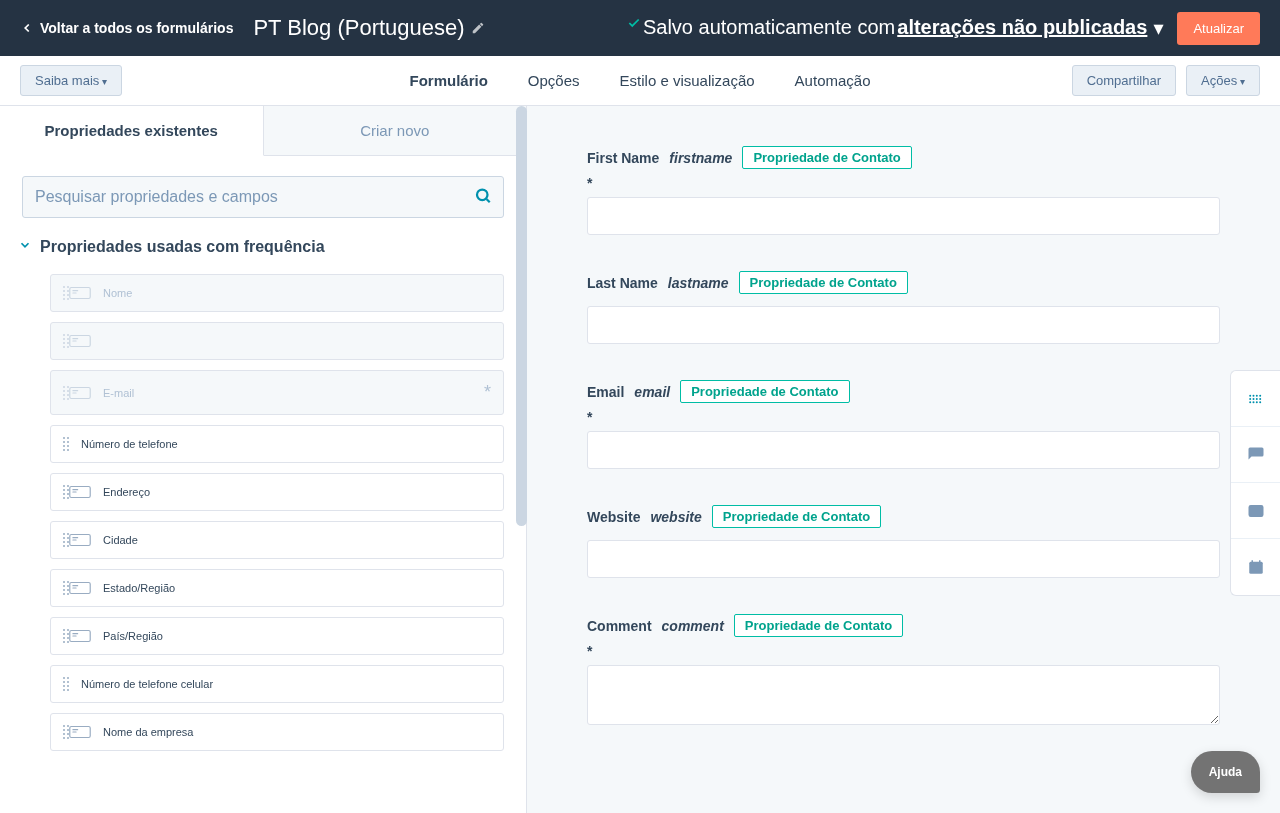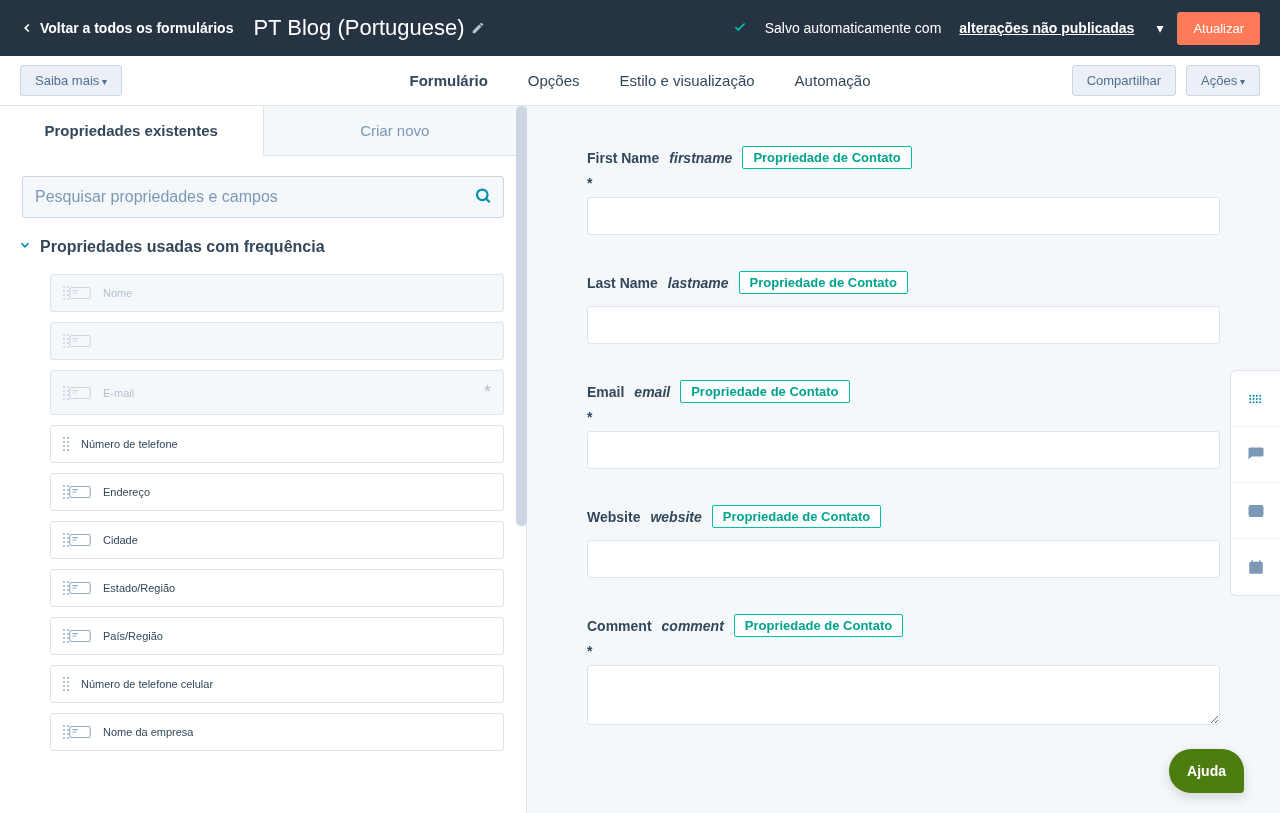--- a/index.html
+++ b/index.html
@@ -4,21 +4,21 @@
 <style>
 * { box-sizing: border-box; margin: 0; padding: 0; }
 body { font-family: -apple-system, BlinkMacSystemFont, "Segoe UI", Helvetica, Arial, sans-serif; font-size: 14px; color: #33475b; background: #fff; overflow: hidden; }
 .topbar { background: #253343; color: #fff; height: 56px; display: flex; align-items: center; padding: 0 20px; justify-content: space-between; }
 .topbar-left { display: flex; align-items: center; gap: 20px; }
 .back-link { display: flex; align-items: center; gap: 6px; font-weight: 600; cursor: pointer; color: #fff; }
 .back-link svg { width: 14px; height: 14px; }
 .page-title { font-size: 22px; font-weight: 500; color: #fff; }
 .edit-icon { margin-left: 6px; opacity: 0.7; }
 .topbar-right { display: flex; align-items: center; gap: 14px; }
-.autosave { display: flex; align-items: flex-start; gap: 18px; color: #fff; font-size: 14px; }
+.autosave { display: flex; align-items: flex-start; gap: 2px; color: #fff; font-size: 20px; }
 .autosave svg { width: 14px; height: 14px; }
 .autosave .changes { text-decoration: underline; font-weight: 600; cursor: pointer; }
 .autosave .caret { margin-left: 4px; }
 .btn-orange { background: #ff7a59; color: #fff; border: none; border-radius: 3px; padding: 9px 16px; font-weight: 500; cursor: pointer; font-size: 13px; }
 .secondbar { height: 50px; border-bottom: 1px solid #dfe3eb; display: flex; align-items: center; padding: 0 20px; justify-content: space-between; background: #fff; }
 .second-left { }
 .second-center { display: flex; gap: 40px; height: 100%; align-items: center; position: absolute; left: 50%; transform: translateX(-50%); }
 .second-center .tab { cursor: pointer; color: #33475b; font-size: 15px; height: 100%; display: flex; align-items: center; position: relative; }
 .second-center .tab.active { font-weight: 700; }
 .second-center .tab.active::after { content: ''; position: absolute; bottom: -1px; left: -14px; right: -14px; height: 4px; background: #33475b; border-radius: 2px 2px 0 0; }
@@ -54,21 +54,21 @@
 .field-label { font-weight: 700; color: #33475b; font-size: 14px; }
 .field-name { font-style: italic; color: #33475b; font-weight: 600; font-size: 14px; }
 .field-badge { border: 1.5px solid #00bda5; color: #00a38d; background: #fff; padding: 3px 10px; font-size: 13px; font-weight: 600; border-radius: 2px; }
 .field-req { font-weight: 700; color: #33475b; display: block; margin-top: 2px; }
 .field-input { width: 100%; border: 1px solid #dfe3eb; border-radius: 3px; padding: 10px; font-size: 14px; background: #fff; margin-top: 6px; }
 .field-textarea { min-height: 60px; resize: vertical; }
 .right-rail { position: fixed; right: 0; top: 370px; width: 50px; background: #fff; border: 1px solid #dfe3eb; border-right: none; border-radius: 6px 0 0 6px; display: flex; flex-direction: column; }
 .rail-item { height: 56px; display: flex; align-items: center; justify-content: center; color: #7c98b6; cursor: pointer; border-bottom: 1px solid #eaf0f6; }
 .rail-item:last-child { border-bottom: none; }
 .rail-item.active { color: #0091ae; }
-.help-btn { position: fixed; right: 36px; bottom: 20px; background: #4d7c0f; color: #fff; border-radius: 24px 24px 4px 24px; padding: 14px 18px; font-weight: 600; cursor: pointer; font-size: 14px; box-shadow: 0 4px 12px rgba(0,0,0,0.15); }
+.help-btn { position: fixed; right: 20px; bottom: 20px; background: #737373; color: #fff; border-radius: 24px 24px 4px 24px; padding: 14px 18px; font-weight: 600; cursor: pointer; font-size: 12px; box-shadow: 0 4px 12px rgba(0,0,0,0.15); }
 .scroll-track { position: absolute; left: 516px; top: 106px; bottom: 0; width: 11px; background: transparent; }
 .scroll-thumb { position: absolute; top: 0; width: 11px; height: 420px; background: #cbd6e2; border-radius: 6px; }
 .text-icon-svg { stroke: #99acc2; }
 .prop-item.disabled .text-icon-svg { stroke: #cbd6e2; }
 </style>
 </head>
 <body>
 
 <div class="topbar">
   <div class="topbar-left">

